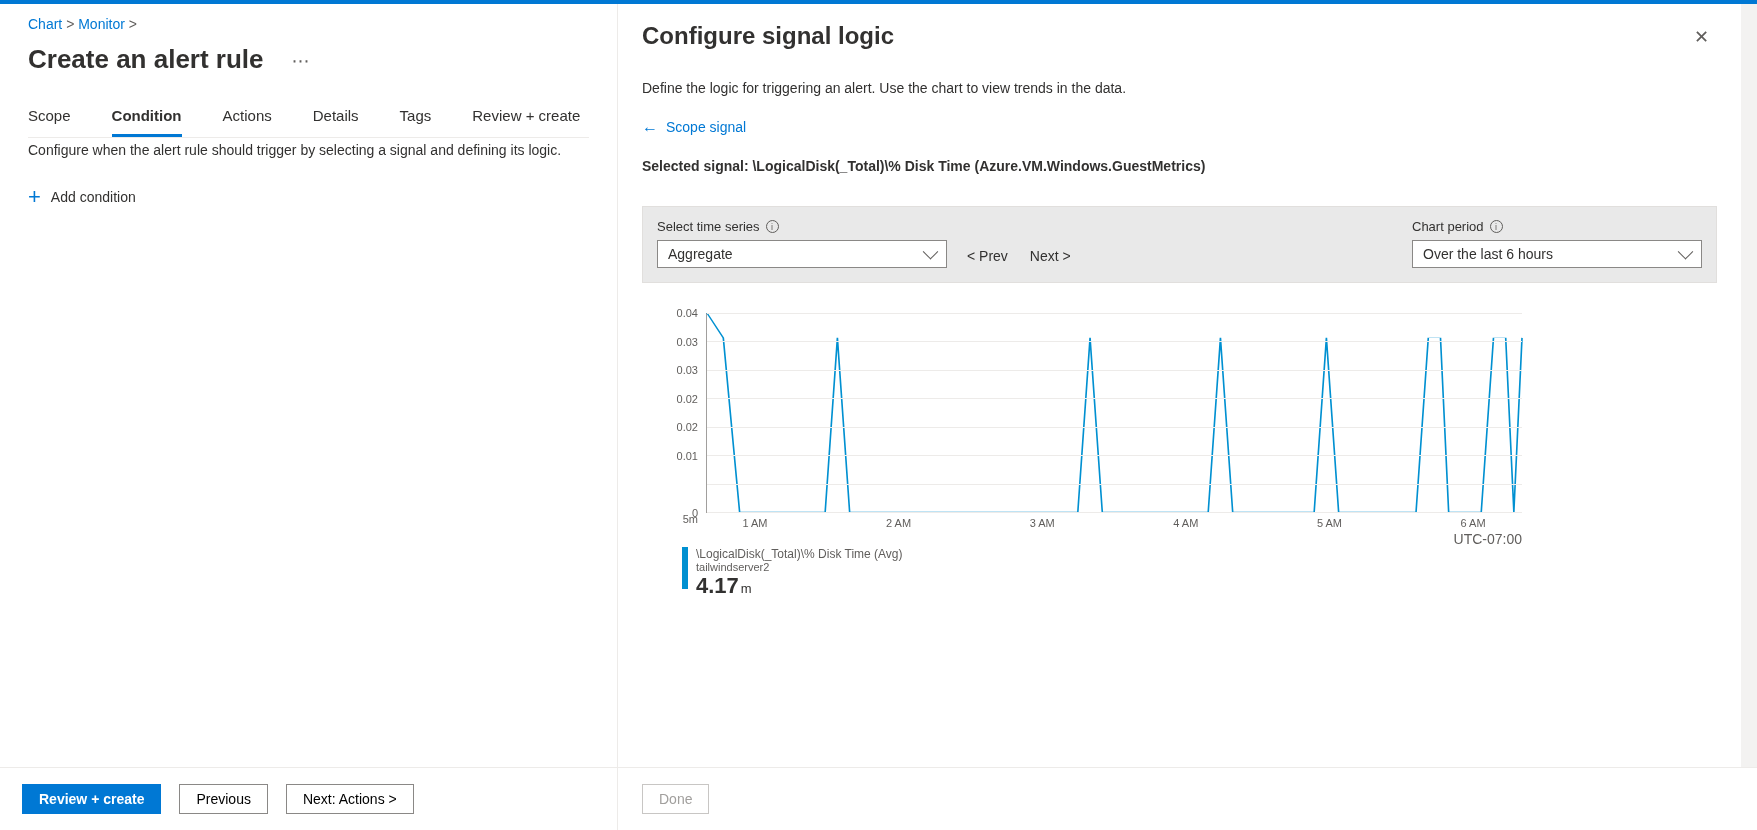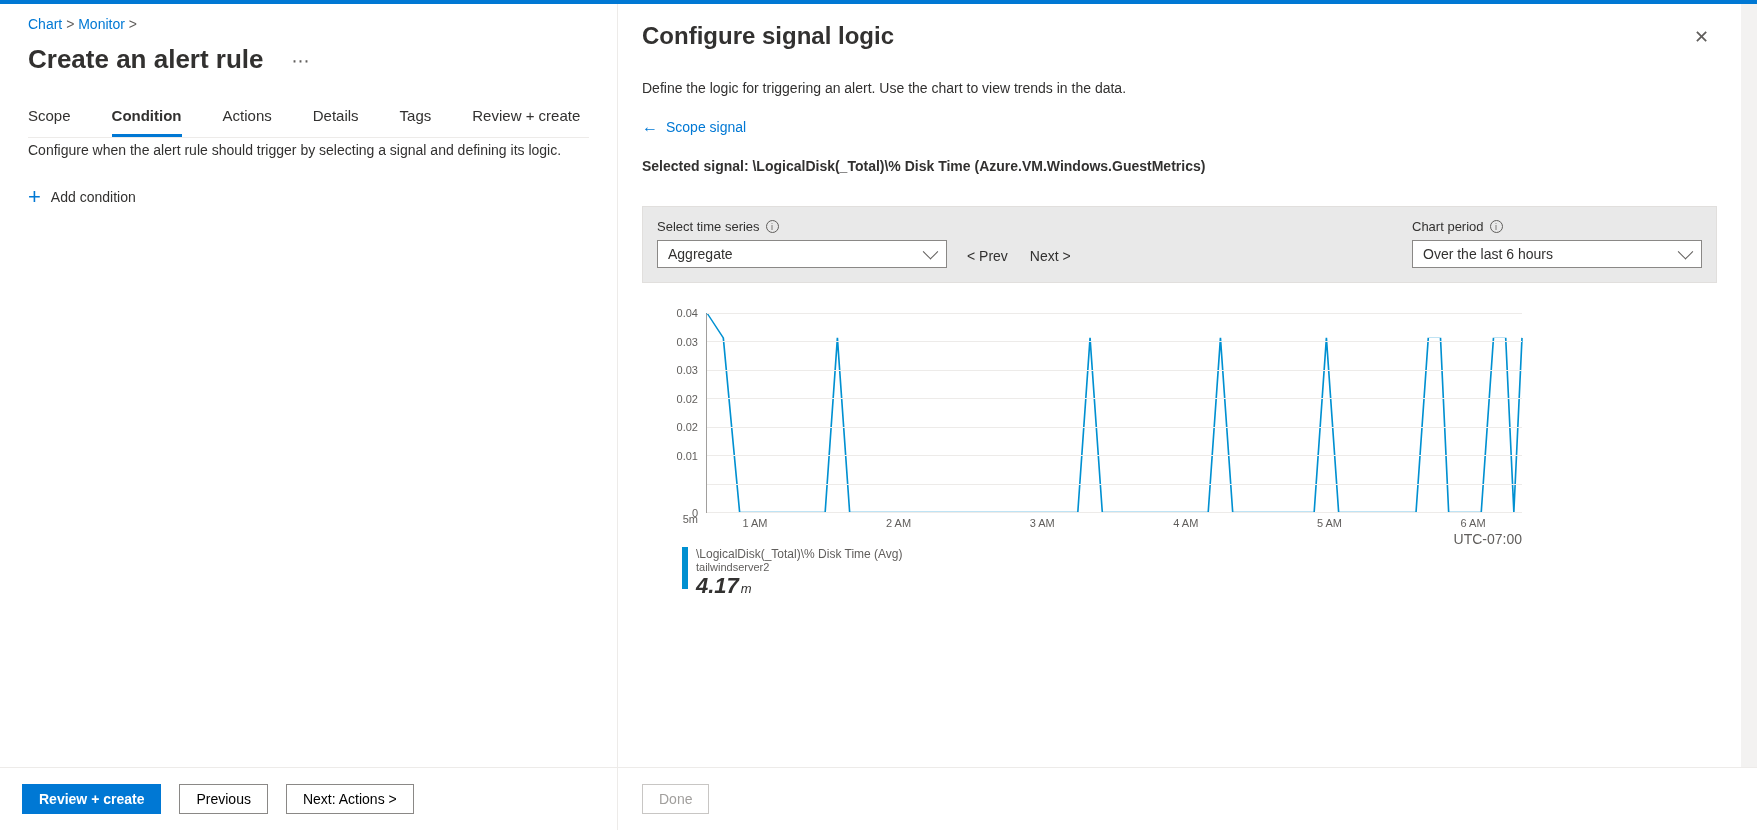--- a/index.html
+++ b/index.html
@@ -64,21 +64,21 @@
   .x-axis { position:absolute; left:44px; right:0; bottom:0; height:18px; }
   .x-tick { position:absolute; font-size:11px; color:#605e5c; transform:translateX(-50%); top:2px; }
   .x-tz { position:absolute; right:0; top:16px; font-size:14px; color:#605e5c; }
   svg.line { position:absolute; inset:0; width:100%; height:100%; overflow:visible; }
   svg.line polyline { fill:none; stroke:#0090d1; stroke-width:2; }
 
   .legend { margin-top:14px; padding-left:20px; display:flex; gap:8px; align-items:flex-start; }
   .legend-bar { width:6px; height:42px; background:#0090d1; }
   .legend-text .metric { font-size:12px; color:#605e5c; }
   .legend-text .res { font-size:11px; color:#605e5c; }
-  .legend-text .val { font-size:22px; font-weight:600; color:#323130;font-style:italic; }
+  .legend-text .val { font-size:22px; font-weight:600; color:#323130; }
   .legend-text .val .unit { font-size:13px; font-weight:400; margin-left:2px; }
 
   .right-footer { border-top:1px solid #edebe9; padding:16px 24px; }
 </style>
 </head>
 <body>
 
 <div class="topbar"></div>
 <div class="container">
 

